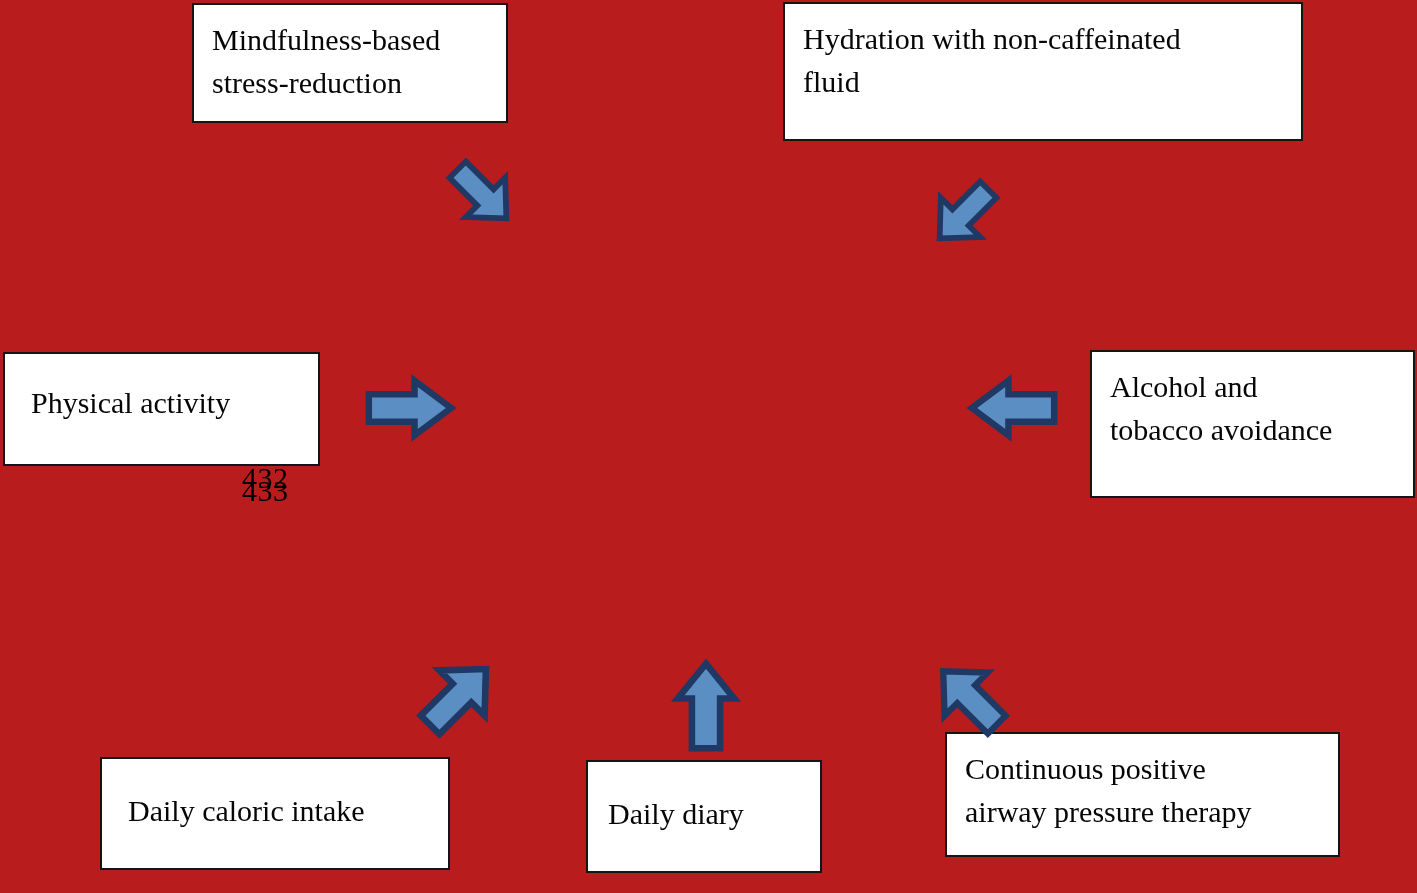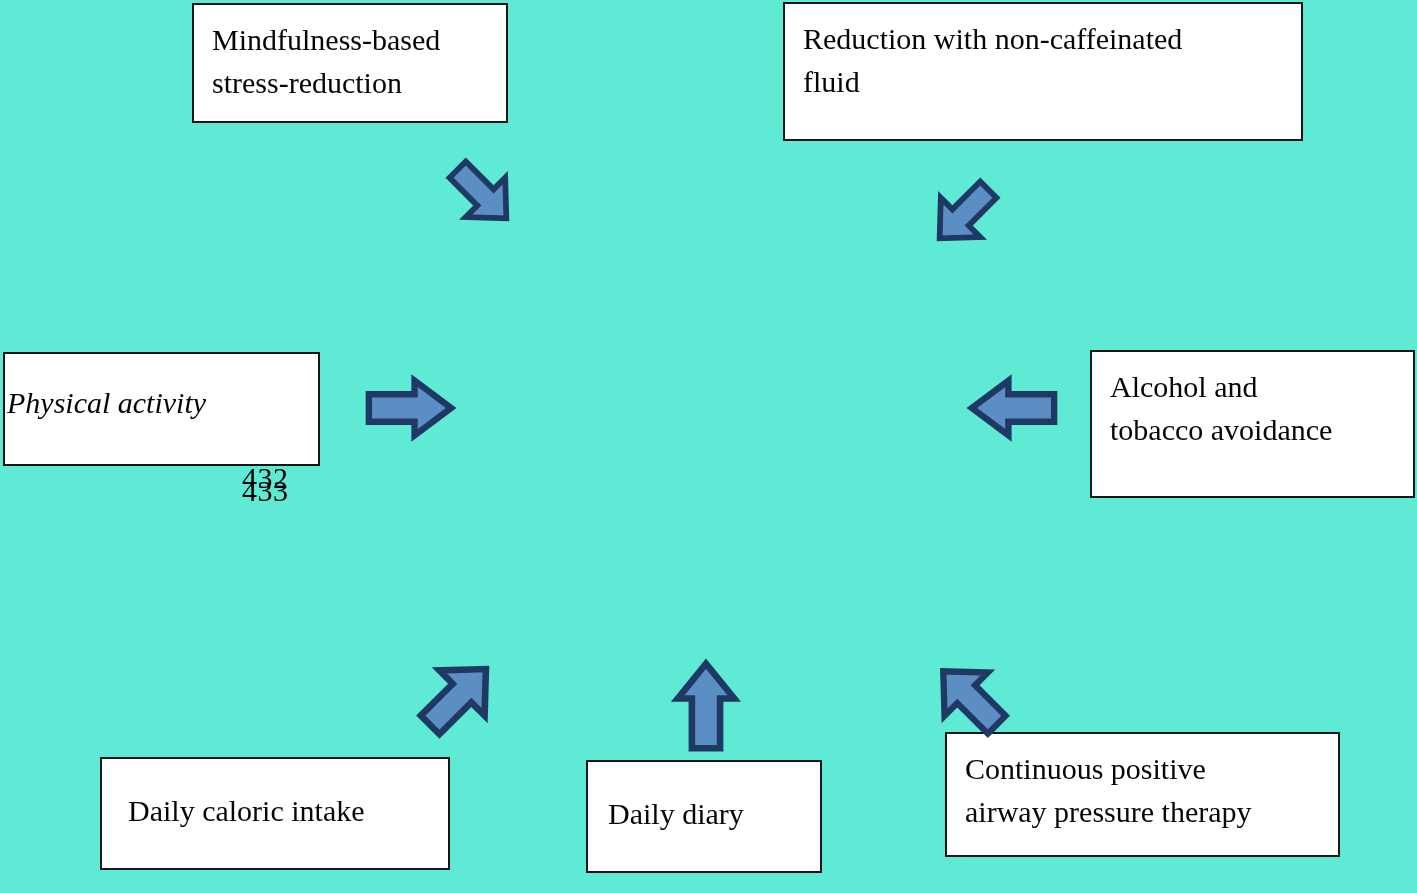--- a/index.html
+++ b/index.html
@@ -9,21 +9,21 @@
     background: #ffffff;
   }
   body {
     font-family: "Liberation Serif", "DejaVu Serif", serif;
     color: #000000;
   }
   #canvas {
     position: relative;
     width: 1417px;
     height: 893px;
-    background: #5eead4;
+    background: #b91c1c;
     overflow: hidden;
   }
   .node {
     position: absolute;
     box-sizing: border-box;
     background: #ffffff;
     border: 2px solid #151515;
     display: flex;
     align-items: flex-start;
     padding: 14px 18px 0 18px;
@@ -71,25 +71,25 @@
 <body>
 
 <div id="canvas">
 
   <div class="node" style="left:192px; top:3px; width:316px; height:120px;">
     <span class="node-label">Mindfulness-based
 stress-reduction</span>
   </div>
 
   <div class="node" style="left:783px; top:2px; width:520px; height:139px;">
-    <span class="node-label">Reduction with non-caffeinated
+    <span class="node-label">Hydration with non-caffeinated
 fluid</span>
   </div>
 
-  <div class="node single-line" style="left:3px; top:352px; width:317px; height:114px; padding:0 2px;font-style:italic;">
+  <div class="node single-line" style="left:3px; top:352px; width:317px; height:114px; padding:0 26px;">
     <span class="node-label" style="margin-top:-12px;">Physical activity</span>
   </div>
 
 
   <div class="node mid-pad" style="left:1090px; top:350px; width:325px; height:148px;">
     <span class="node-label">Alcohol and
 tobacco avoidance</span>
   </div>
 
   <div class="node single-line" style="left:100px; top:757px; width:350px; height:113px; padding:4px 26px;">

